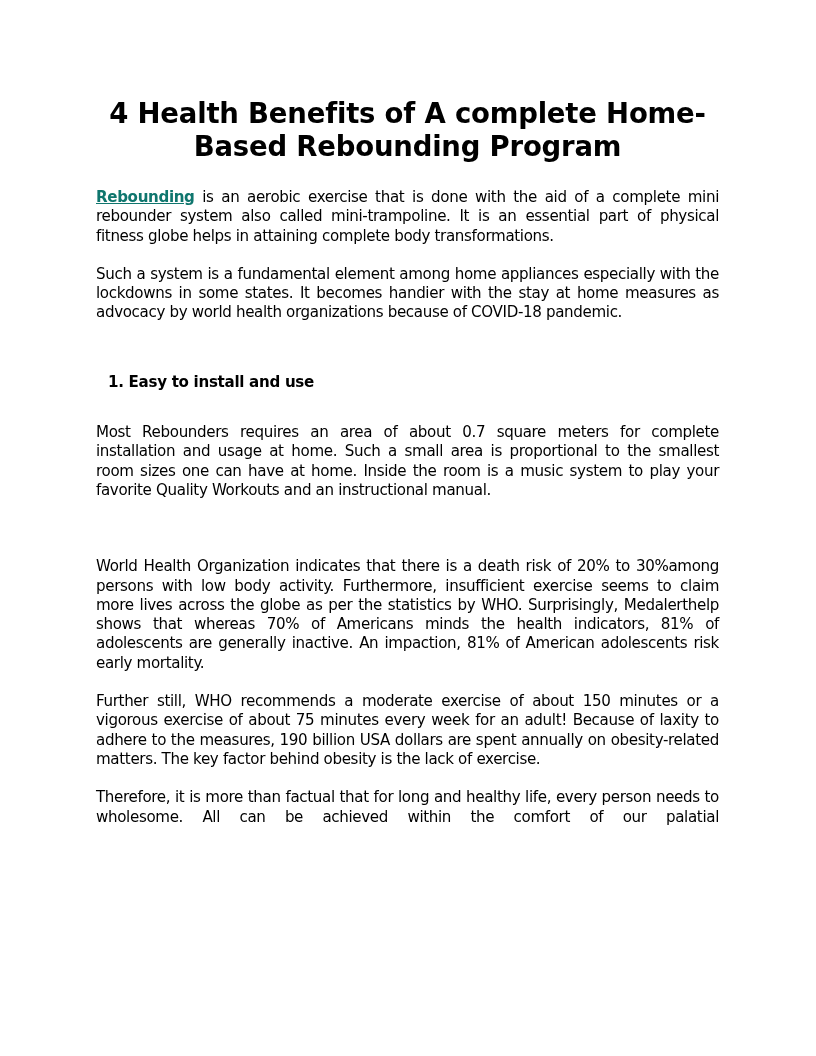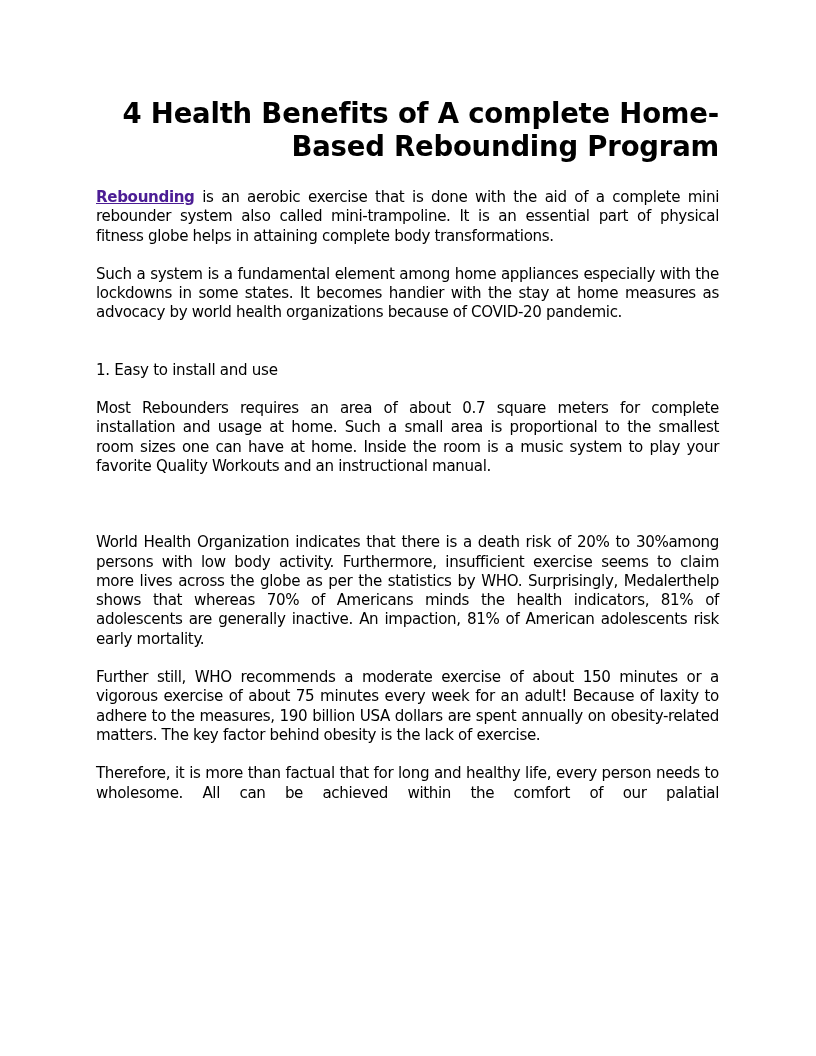--- a/index.html
+++ b/index.html
@@ -3,45 +3,45 @@
   <meta charset="utf-8">
   <style>
     html, body { margin: 0; padding: 0; background: #ffffff; }
     body { width: 816px; height: 1056px; overflow: hidden; position: relative; }
     .page {
       position: absolute; left: 96px; top: 97px; width: 623px;
       font-family: "DejaVu Sans", sans-serif; color: #000;
     }
     h1 {
       margin: 0; font-family: "DejaVu Sans", sans-serif; font-weight: bold;
-      font-size: 27.5px; line-height: 33px; text-align: right; letter-spacing: -0.2px;
+      font-size: 27.5px; line-height: 33px; text-align: center; letter-spacing: -0.2px;
     }
     p {
       margin: 0; font-size: 15.1px; line-height: 19.3px; text-align: justify;
       letter-spacing: -0.35px;
     }
     .gap-title { height: 25px; }
     .gap { height: 19px; }
     h2 {
-      margin: 0; font-size: 15.1px; line-height: 19.3px; font-weight: normal;
+      margin: 12px; font-size: 15.1px; line-height: 19.3px; font-weight: bold;
       letter-spacing: -0.3px;
     }
-    a.link { color: #4c1d95; font-weight: bold; text-decoration: underline; }
+    a.link { color: #0f766e; font-weight: bold; text-decoration: underline; }
   </style>
 </head>
 <body>
 
 <div class="page">
   <h1>4 Health Benefits of A complete Home-Based Rebounding Program</h1>
   <div class="gap-title"></div>
 
   <p><a class="link" href="#">Rebounding</a><span> is an aerobic exercise that is done with the aid of a complete mini rebounder system also called mini-trampoline. It is an essential part of physical fitness globe helps in attaining complete body transformations.</span></p>
   <div class="gap"></div>
 
-  <p>Such a system is a fundamental element among home appliances especially with the lockdowns in some states. It becomes handier with the stay at home measures as advocacy by world health organizations because of COVID-20 pandemic.</p>
+  <p>Such a system is a fundamental element among home appliances especially with the lockdowns in some states. It becomes handier with the stay at home measures as advocacy by world health organizations because of COVID-18 pandemic.</p>
   <div class="gap"></div>
 
   <div class="gap"></div>
 
   <h2>1. Easy to install and use</h2>
   <div class="gap"></div>
 
   <p>Most Rebounders requires an area of about 0.7 square meters for complete installation and usage at home. Such a small area is proportional to the smallest room sizes one can have at home. Inside the room is a music system to play your favorite Quality Workouts and an instructional manual.</p>
   <div class="gap"></div>
 

